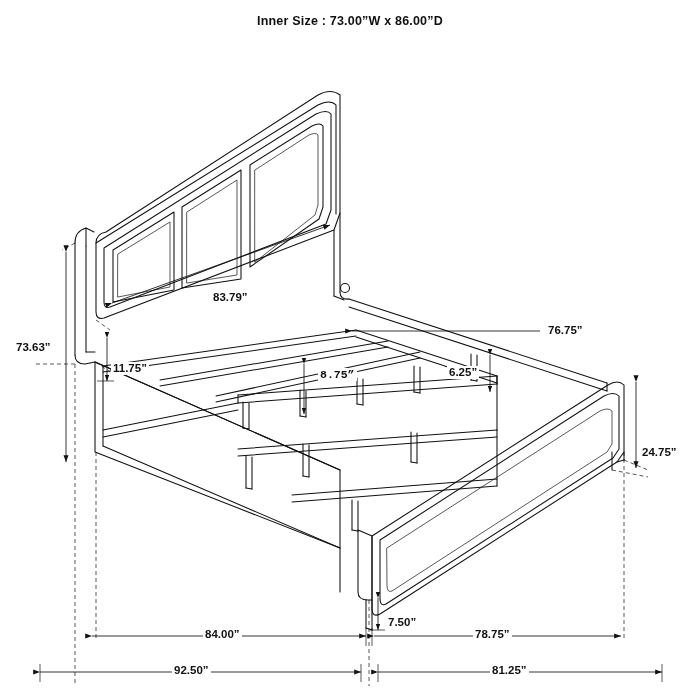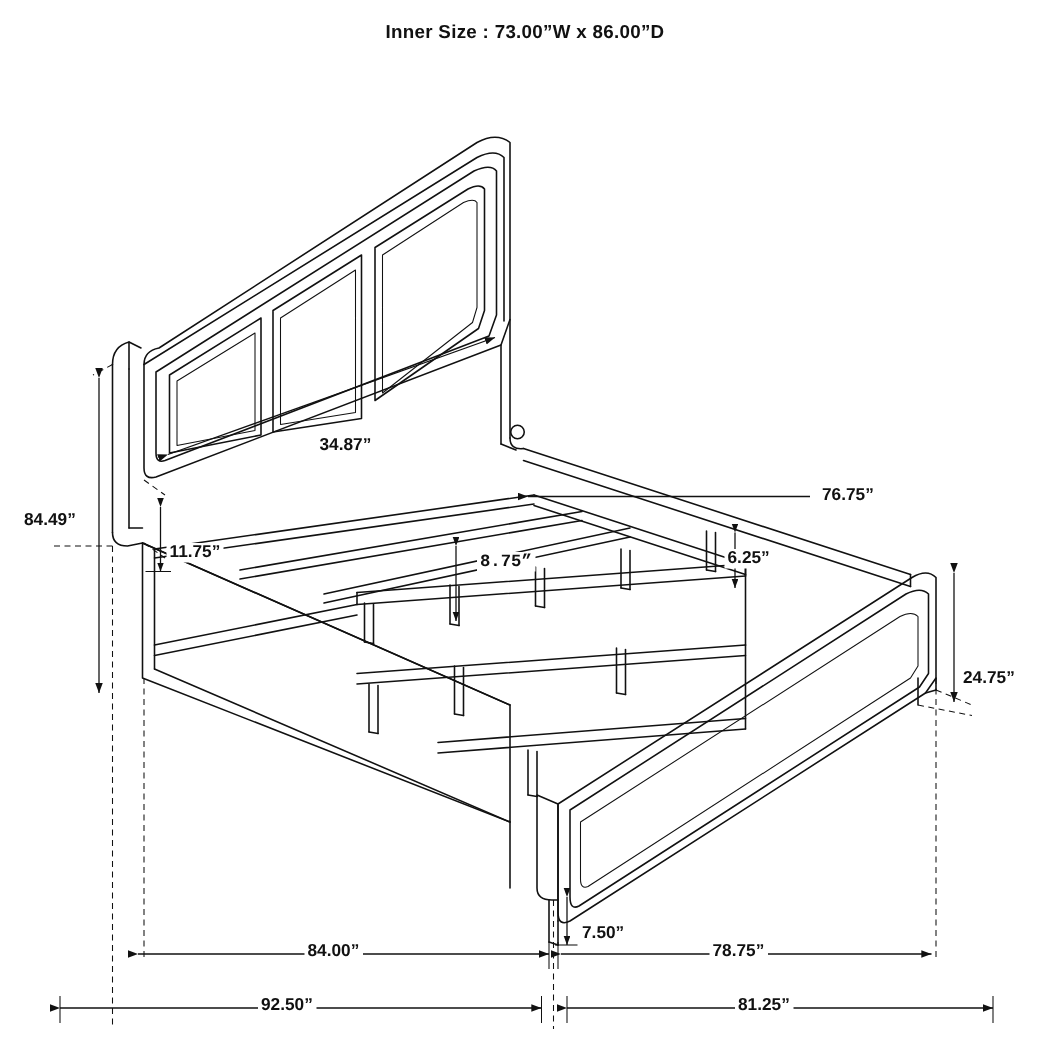--- a/index.html
+++ b/index.html
@@ -223,31 +223,31 @@
         <path d="M366,628 L366,646"></path>
         <path d="M372,628 L372,646"></path>
         <path d="M361,664 L361,682"></path>
         <path d="M378,664 L378,682"></path>
         <path d="M40,664 L40,682"></path>
         <path d="M662,664 L662,682"></path>
       </g>
     </g>
   </svg>
 
-  <div class="dimlabel" style="left:14px; top:341px;">84.49”</div>
+  <div class="dimlabel" style="left:14px; top:341px;">73.63”</div>
 
   <div class="dimlabel" style="left:111px; top:362px;">11.75”</div>
 
-  <div class="dimlabel" style="left:211px; top:291px;">34.87”</div>
+  <div class="dimlabel" style="left:211px; top:291px;">83.79”</div>
 
   <div class="dimlabel" style="left:546px; top:324px;">76.75”</div>
 
   <div class="dimlabel" style="left:318px; top:368px;font-family:Liberation Mono, monospace;">8.75”</div>
 
-  <div class="dimlabel" style="left:447px; top:366px;margin-left:36px;">6.25”</div>
+  <div class="dimlabel" style="left:447px; top:366px;">6.25”</div>
 
   <div class="dimlabel" style="left:640px; top:418px;margin-top:28px;">24.75”</div>
 
   <div class="dimlabel" style="left:386px; top:616px;">7.50”</div>
 
   <div class="dimlabel" style="left:203px; top:628px;text-align:right;">84.00”</div>
 
   <div class="dimlabel" style="left:473px; top:628px;">78.75”</div>
 
   <div class="dimlabel" style="left:172px; top:664px;">92.50”</div>

